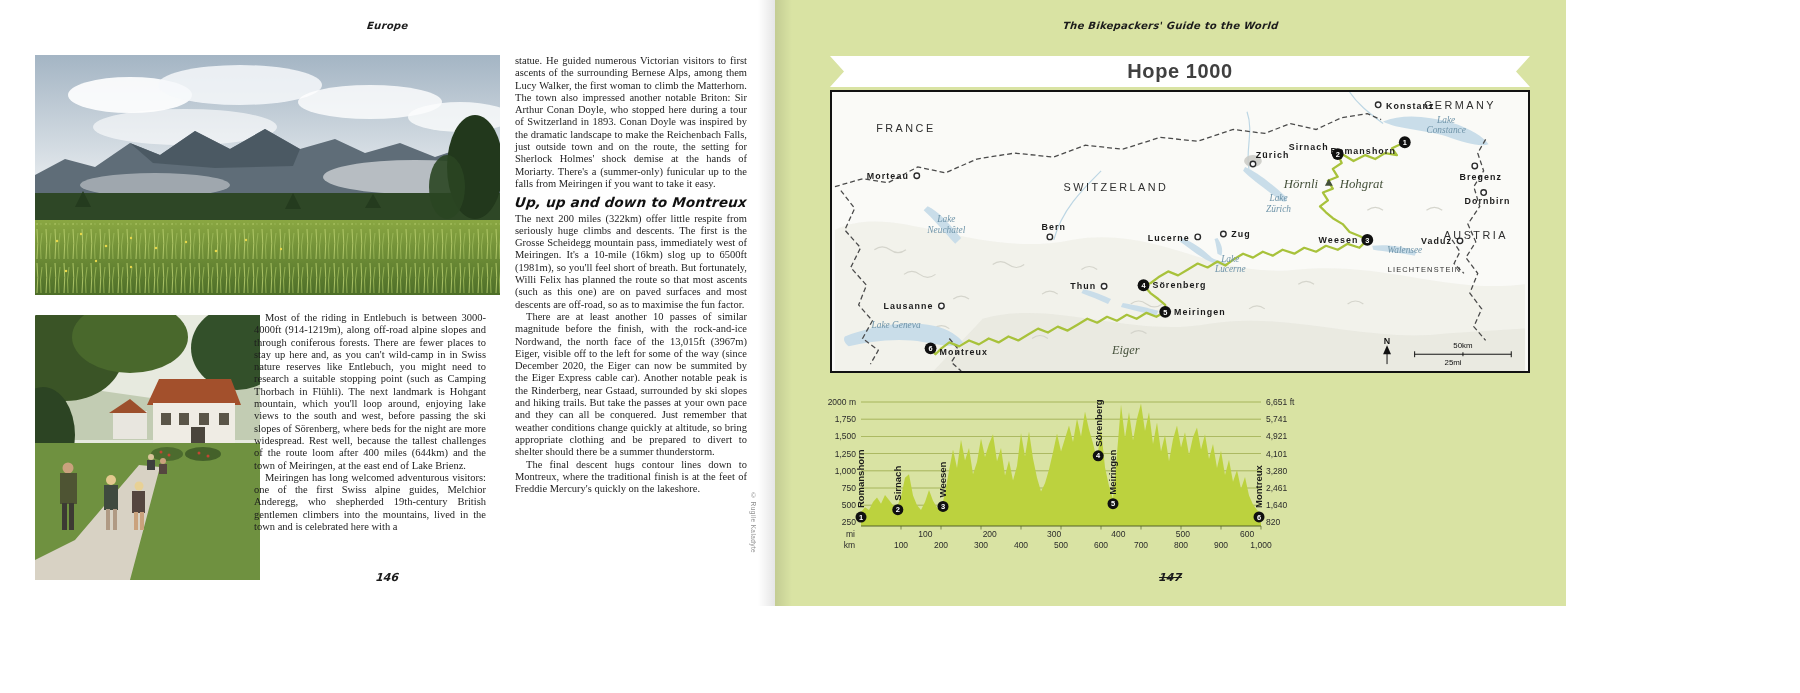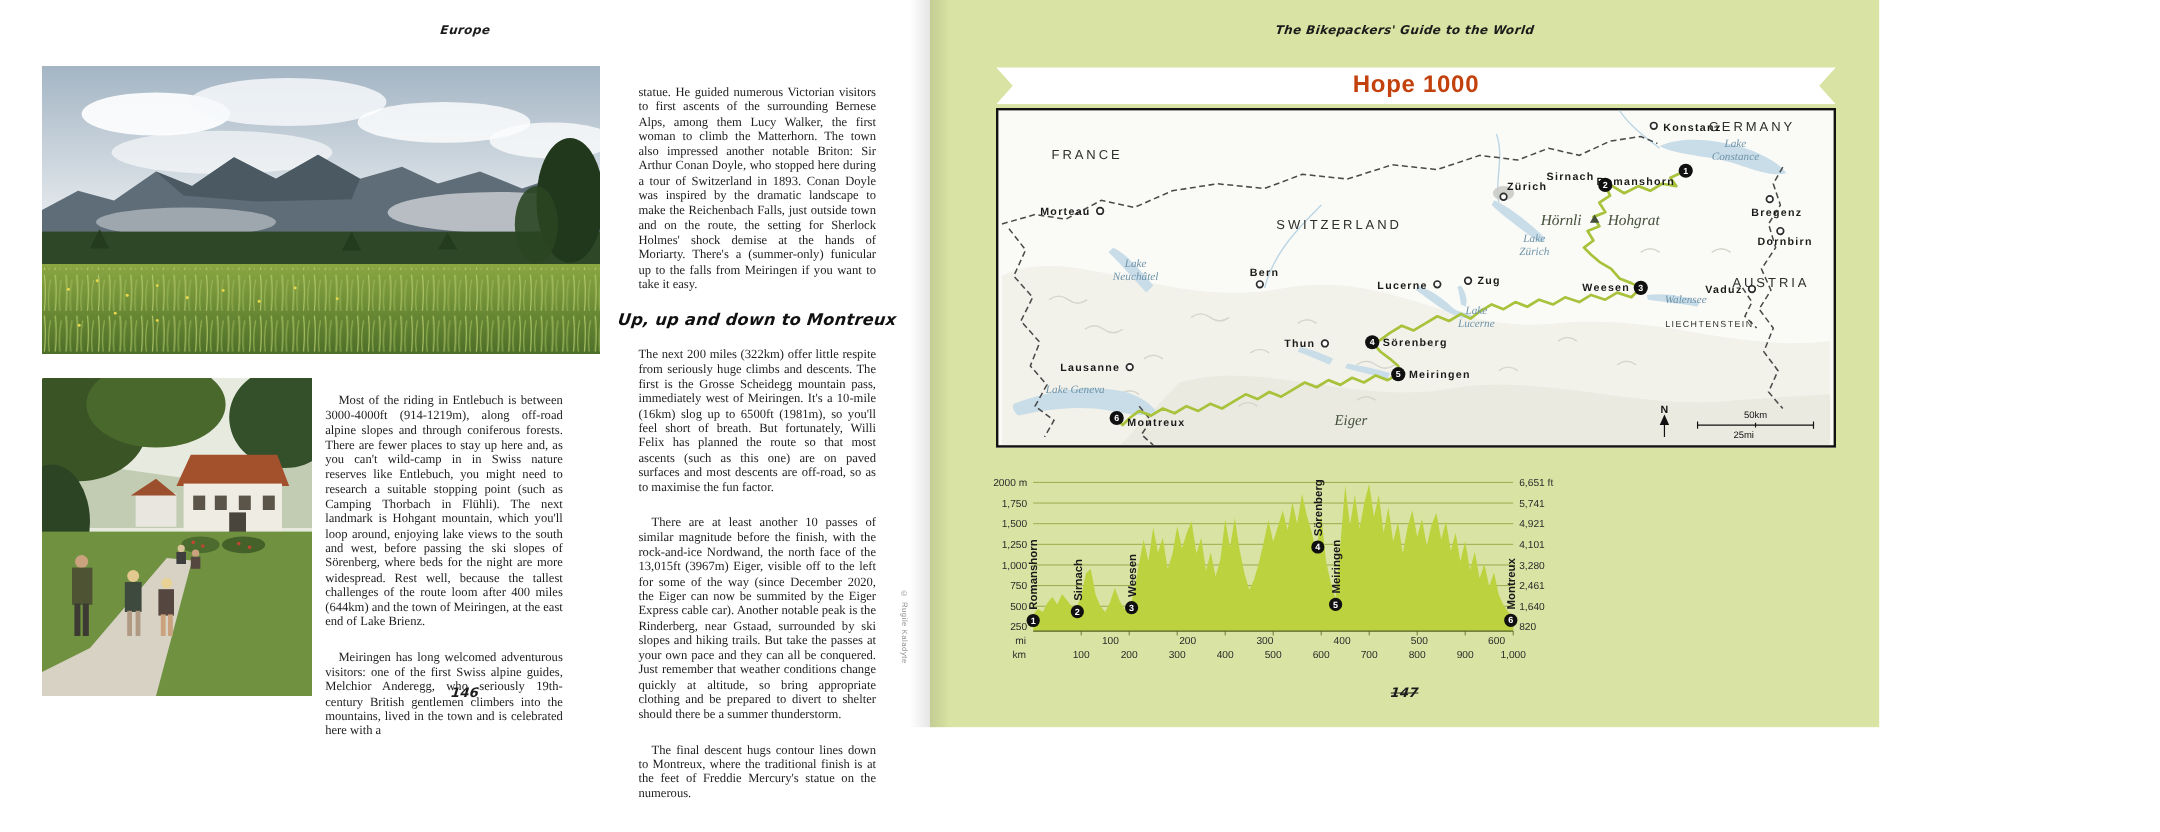--- a/index.html
+++ b/index.html
@@ -19,29 +19,29 @@
   .pagenum-right{left:775px;width:791px;}
   .strike{text-decoration:line-through;}
   .photo{position:absolute;overflow:hidden;}
   .photo svg{display:block;width:100%;height:100%;}
   .photo1{left:35px;top:55px;width:465px;height:240px;}
   .photo2{left:35px;top:315px;width:225px;height:265px;}
   .body-col{position:absolute;font-family:"Liberation Serif",serif;font-size:10.5px;
             line-height:12.3px;color:#1d1d1d;text-align:justify;}
   .col1{left:254px;top:312px;width:232px;}
   .col2{left:515px;top:55px;width:232px;}
-  .body-col p{margin:17px;}
+  .body-col p{margin:0;}
   .body-col p.indent{text-indent:11px;}
   .subhead{font-size:13.5px;color:#101010;margin:6px 0 3px 0;letter-spacing:.2px;}
   .credit{position:absolute;left:750px;top:492px;font-size:6.5px;color:#8f8f8f;
           writing-mode:vertical-rl;letter-spacing:.4px;}
   .banner{position:absolute;left:55px;top:56px;width:700px;height:31px;background:#ffffff;
           clip-path:polygon(0 0,100% 0,98% 50%,100% 100%,0 100%,2% 50%);
           display:flex;align-items:center;justify-content:center;}
-  .banner-title{font-size:20px;font-weight:bold;color:#c2410c;letter-spacing:.6px;}
+  .banner-title{font-size:20px;font-weight:bold;color:#404040;letter-spacing:.6px;}
   .map-frame{position:absolute;left:55px;top:90px;width:700px;height:283px;background:#fafaf7;
              border:2px solid #121212;box-sizing:border-box;}
   .map-frame svg{display:block;width:100%;height:100%;}
   .chart-wrap{position:absolute;left:40px;top:385px;width:520px;height:170px;}
   .chart-wrap svg{display:block;width:100%;height:100%;}
 </style>
 </head>
 <body>
 
 <div class="canvas">
@@ -154,28 +154,28 @@
             <circle cx="104" cy="171" r="4.5" fill="#e8d195"></circle>
             <rect x="97" y="176" width="13" height="22" fill="#55463f"></rect>
             <rect x="99" y="197" width="4" height="18" fill="#caa27d"></rect>
               <rect x="105" y="197" width="4" height="18" fill="#caa27d"></rect>
           </g>
         </svg>
       </div>
 
       <div class="body-col col1">
         <p class="indent">Most of the riding in Entlebuch is between 3000-4000ft (914-1219m), along off-road alpine slopes and through coniferous forests. There are fewer places to stay up here and, as you can't wild-camp in in Swiss nature reserves like Entlebuch, you might need to research a suitable stopping point (such as Camping Thorbach in Flühli). The next landmark is Hohgant mountain, which you'll loop around, enjoying lake views to the south and west, before passing the ski slopes of Sörenberg, where beds for the night are more widespread. Rest well, because the tallest challenges of the route loom after 400 miles (644km) and the town of Meiringen, at the east end of Lake Brienz.</p>
-        <p class="indent">Meiringen has long welcomed adventurous visitors: one of the first Swiss alpine guides, Melchior Anderegg, who seriously 19th-century British gentlemen climbers into the mountains, lived in the town and is celebrated here with a</p>
+        <p class="indent">Meiringen has long welcomed adventurous visitors: one of the first Swiss alpine guides, Melchior Anderegg, who shepherded 19th-century British gentlemen climbers into the mountains, lived in the town and is celebrated here with a</p>
       </div>
       <div class="body-col col2">
         <p>statue. He guided numerous Victorian visitors to first ascents of the surrounding Bernese Alps, among them Lucy Walker, the first woman to climb the Matterhorn. The town also impressed another notable Briton: Sir Arthur Conan Doyle, who stopped here during a tour of Switzerland in 1893. Conan Doyle was inspired by the dramatic landscape to make the Reichenbach Falls, just outside town and on the route, the setting for Sherlock Holmes' shock demise at the hands of Moriarty. There's a (summer-only) funicular up to the falls from Meiringen if you want to take it easy.</p>
         <div class="subhead"><span class="hand">Up, up and down to Montreux</span></div>
         <p>The next 200 miles (322km) offer little respite from seriously huge climbs and descents. The first is the Grosse Scheidegg mountain pass, immediately west of Meiringen. It's a 10-mile (16km) slog up to 6500ft (1981m), so you'll feel short of breath. But fortunately, Willi Felix has planned the route so that most ascents (such as this one) are on paved surfaces and most descents are off-road, so as to maximise the fun factor.</p>
         <p class="indent">There are at least another 10 passes of similar magnitude before the finish, with the rock-and-ice Nordwand, the north face of the 13,015ft (3967m) Eiger, visible off to the left for some of the way (since December 2020, the Eiger can now be summited by the Eiger Express cable car). Another notable peak is the Rinderberg, near Gstaad, surrounded by ski slopes and hiking trails. But take the passes at your own pace and they can all be conquered. Just remember that weather conditions change quickly at altitude, so bring appropriate clothing and be prepared to divert to shelter should there be a summer thunderstorm.</p>
-        <p class="indent">The final descent hugs contour lines down to Montreux, where the traditional finish is at the feet of Freddie Mercury's statue on the numerous.</p>
+        <p class="indent">The final descent hugs contour lines down to Montreux, where the traditional finish is at the feet of Freddie Mercury's quickly on the lakeshore.</p>
       </div>
 
       <div class="credit">© Rugile Kaladyte</div>
       <div class="pagenum pagenum-left"><span class="hand">146</span></div>
     </div>
 
     <div class="page-right">
       <div class="runhead runhead-right" style="left:0;">
         <span class="hand">The Bikepackers' Guide to the World</span>
       </div>

